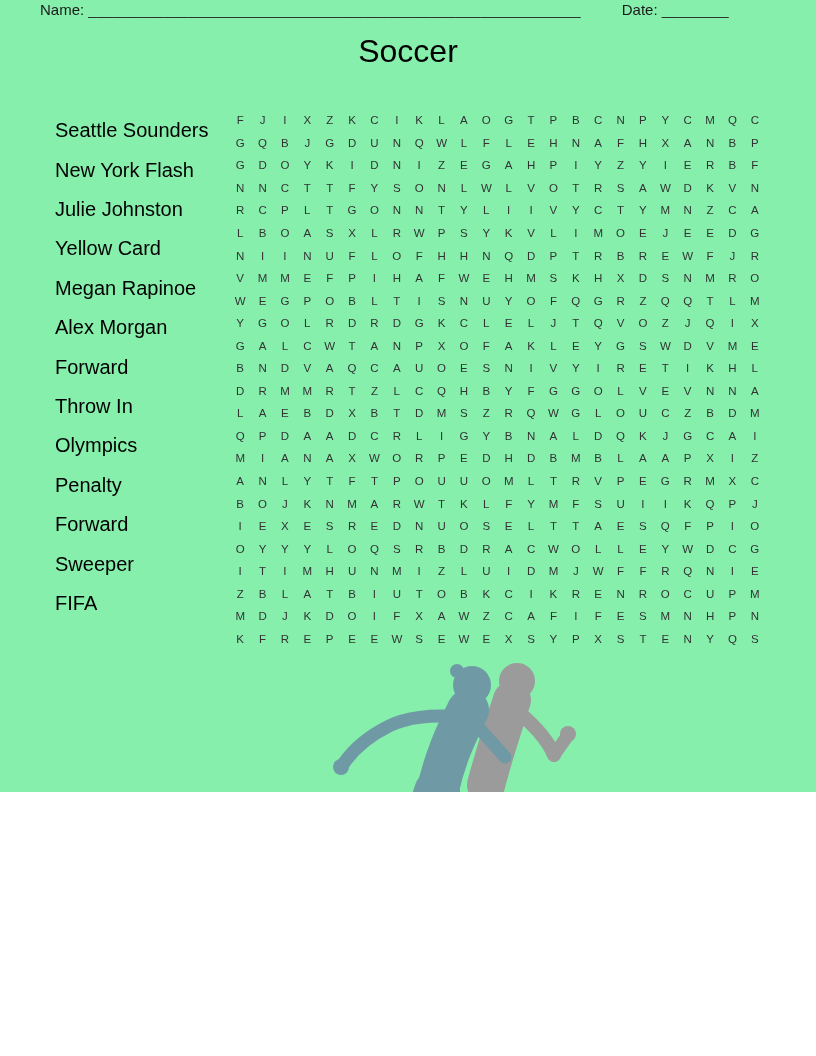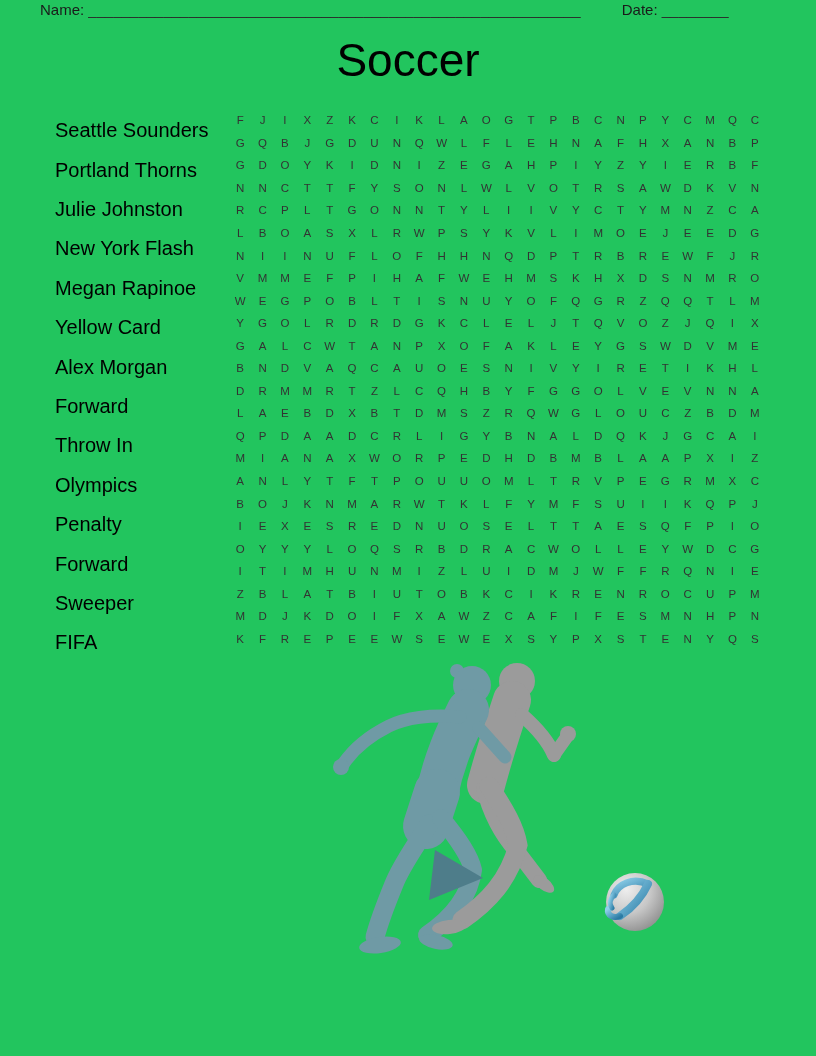--- a/index.html
+++ b/index.html
@@ -1,28 +1,28 @@
 <!DOCTYPE html>
 <html><head>
 <meta charset="utf-8">
 <style>
   html,body{margin:0;padding:0;background:#ffffff;}
   .page{
-    position:relative;width:816px;height:1056px;background:#22c55e;overflow:hidden;
+    position:relative;width:816px;height:792px;background:#86efac;overflow:hidden;
     font-family:"Liberation Sans","DejaVu Sans",sans-serif;color:#000;
   }
   
   .header{position:absolute;left:40px;top:1px;width:736px;font-size:15px;color:#1a1a1a;white-space:nowrap;}
   .header .lbl{color:#1a1a1a;}
   .fill{letter-spacing:0;color:#2a2a2a;}
   .date-lbl{margin-left:37px;}
   
   .title{
     position:absolute;left:0;top:33px;width:100%;text-align:center;
-    font-size:46px;font-weight:400;color:#000;letter-spacing:0px;
+    font-size:32px;font-weight:400;color:#000;letter-spacing:0px;
   }
   
   .word-list{
     position:absolute;left:47px;top:103px;margin:8px;padding:0;list-style:none;
     font-size:20px;color:#000;
   }
   .word-list li{height:39.42px;display:flex;align-items:center;white-space:nowrap;}
   
   .letter-grid{
     position:absolute;left:229px;top:109px;
@@ -42,25 +42,24 @@
     <span class="lbl">Name:</span>
     <span class="fill">___________________________________________________________</span>
     <span class="lbl date-lbl">Date:</span>
     <span class="fill">________</span>
   </div>
 
   <div class="title">Soccer</div>
 
   <ul class="word-list" id="word-list">
       <li>Seattle Sounders</li>
-      <li>Portland Thorns</li>
+      <li>New York Flash</li>
       <li>Julie Johnston</li>
-      <li>New York Flash</li>
+      <li>Yellow Card</li>
       <li>Megan Rapinoe</li>
-      <li>Yellow Card</li>
       <li>Alex Morgan</li>
       <li>Forward</li>
       <li>Throw In</li>
       <li>Olympics</li>
       <li>Penalty</li>
       <li>Forward</li>
       <li>Sweeper</li>
       <li>FIFA</li>
     </ul>
 

